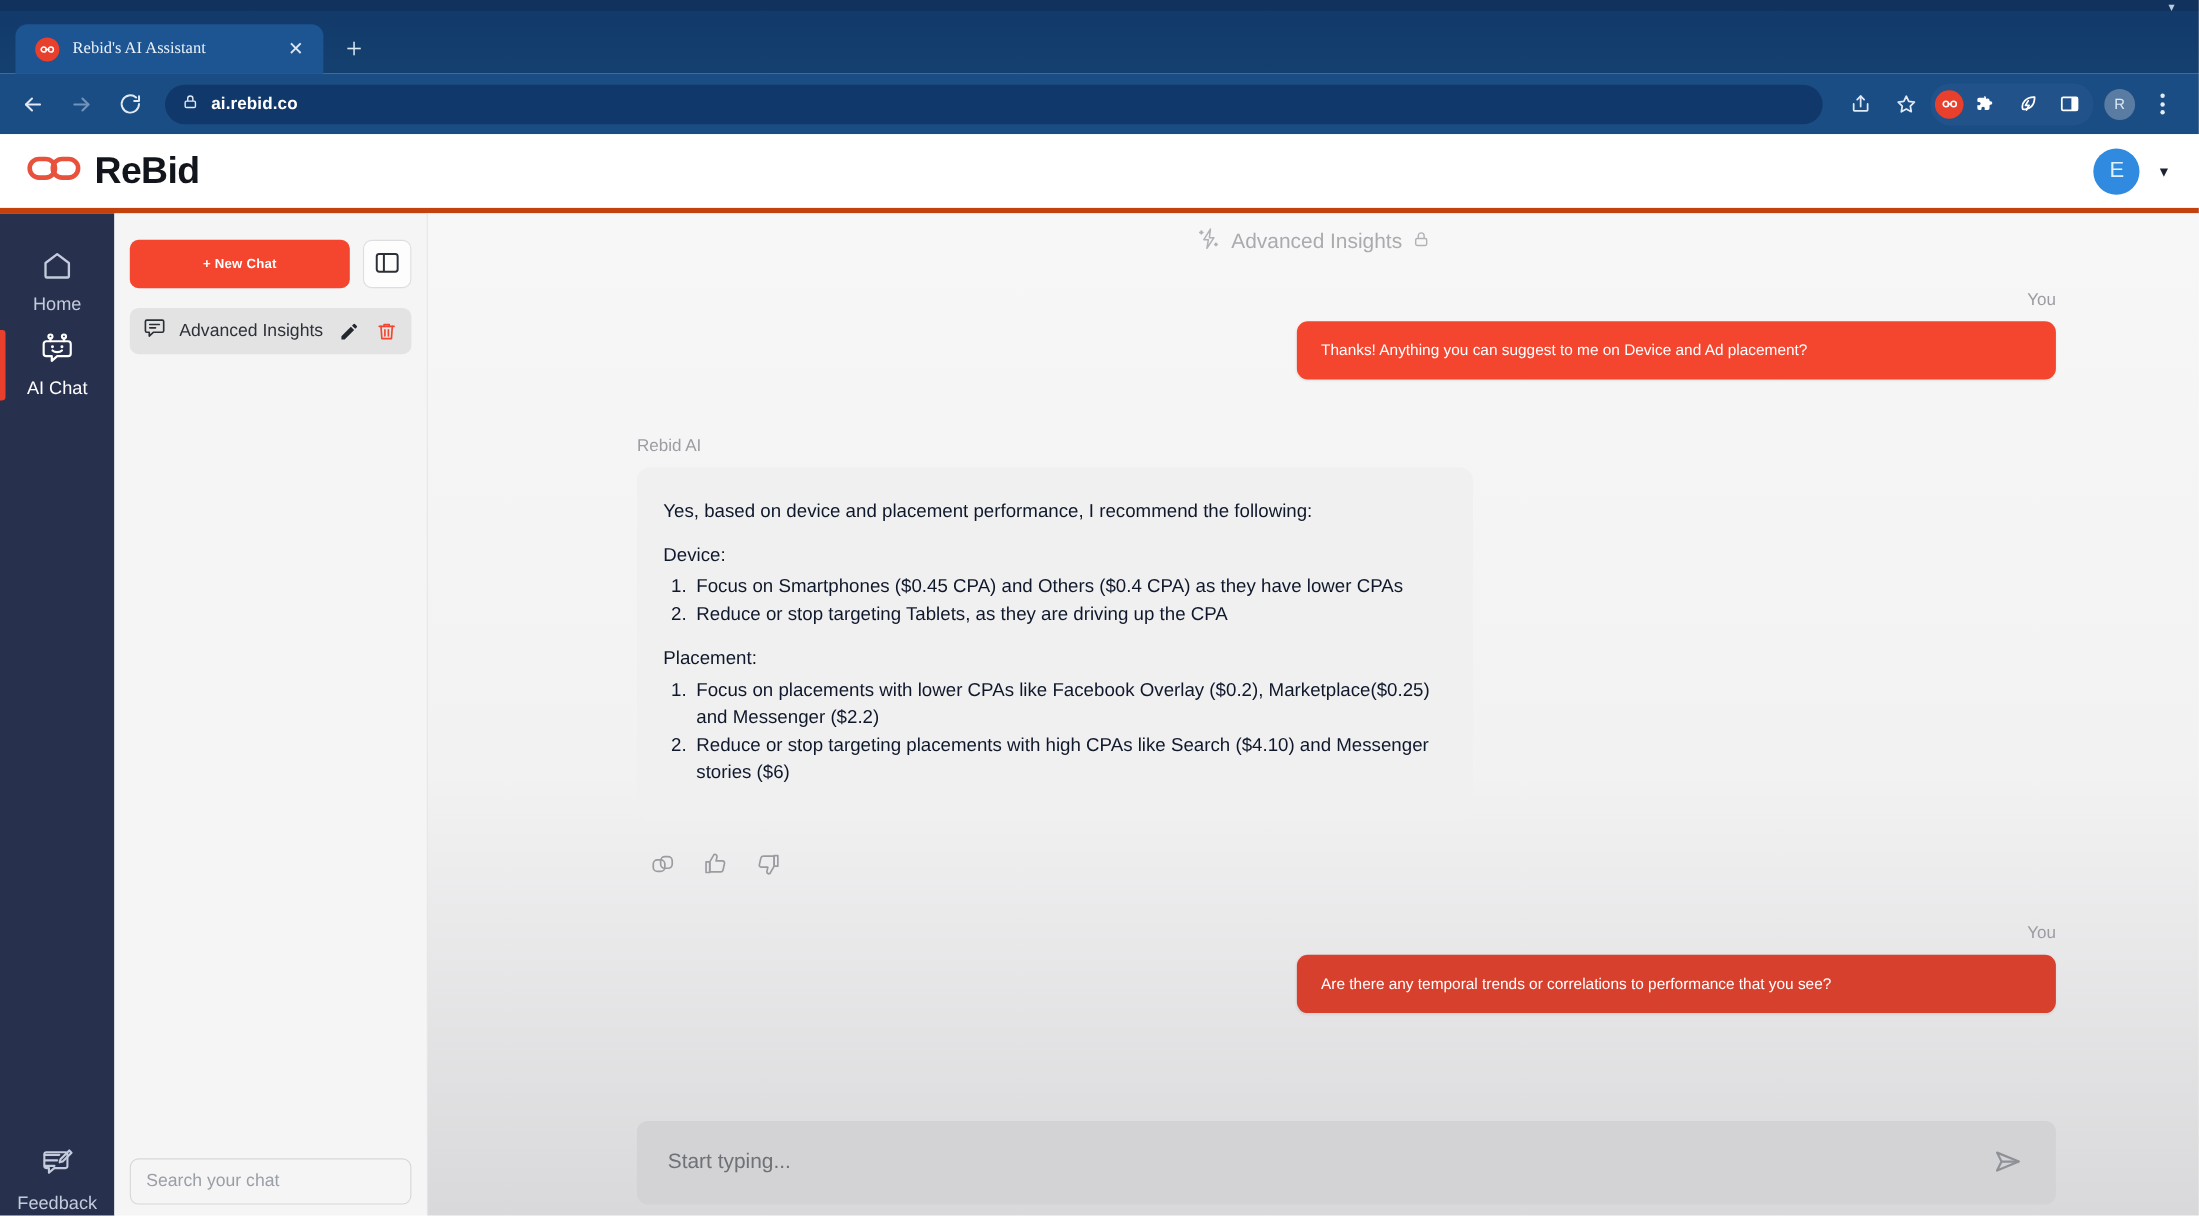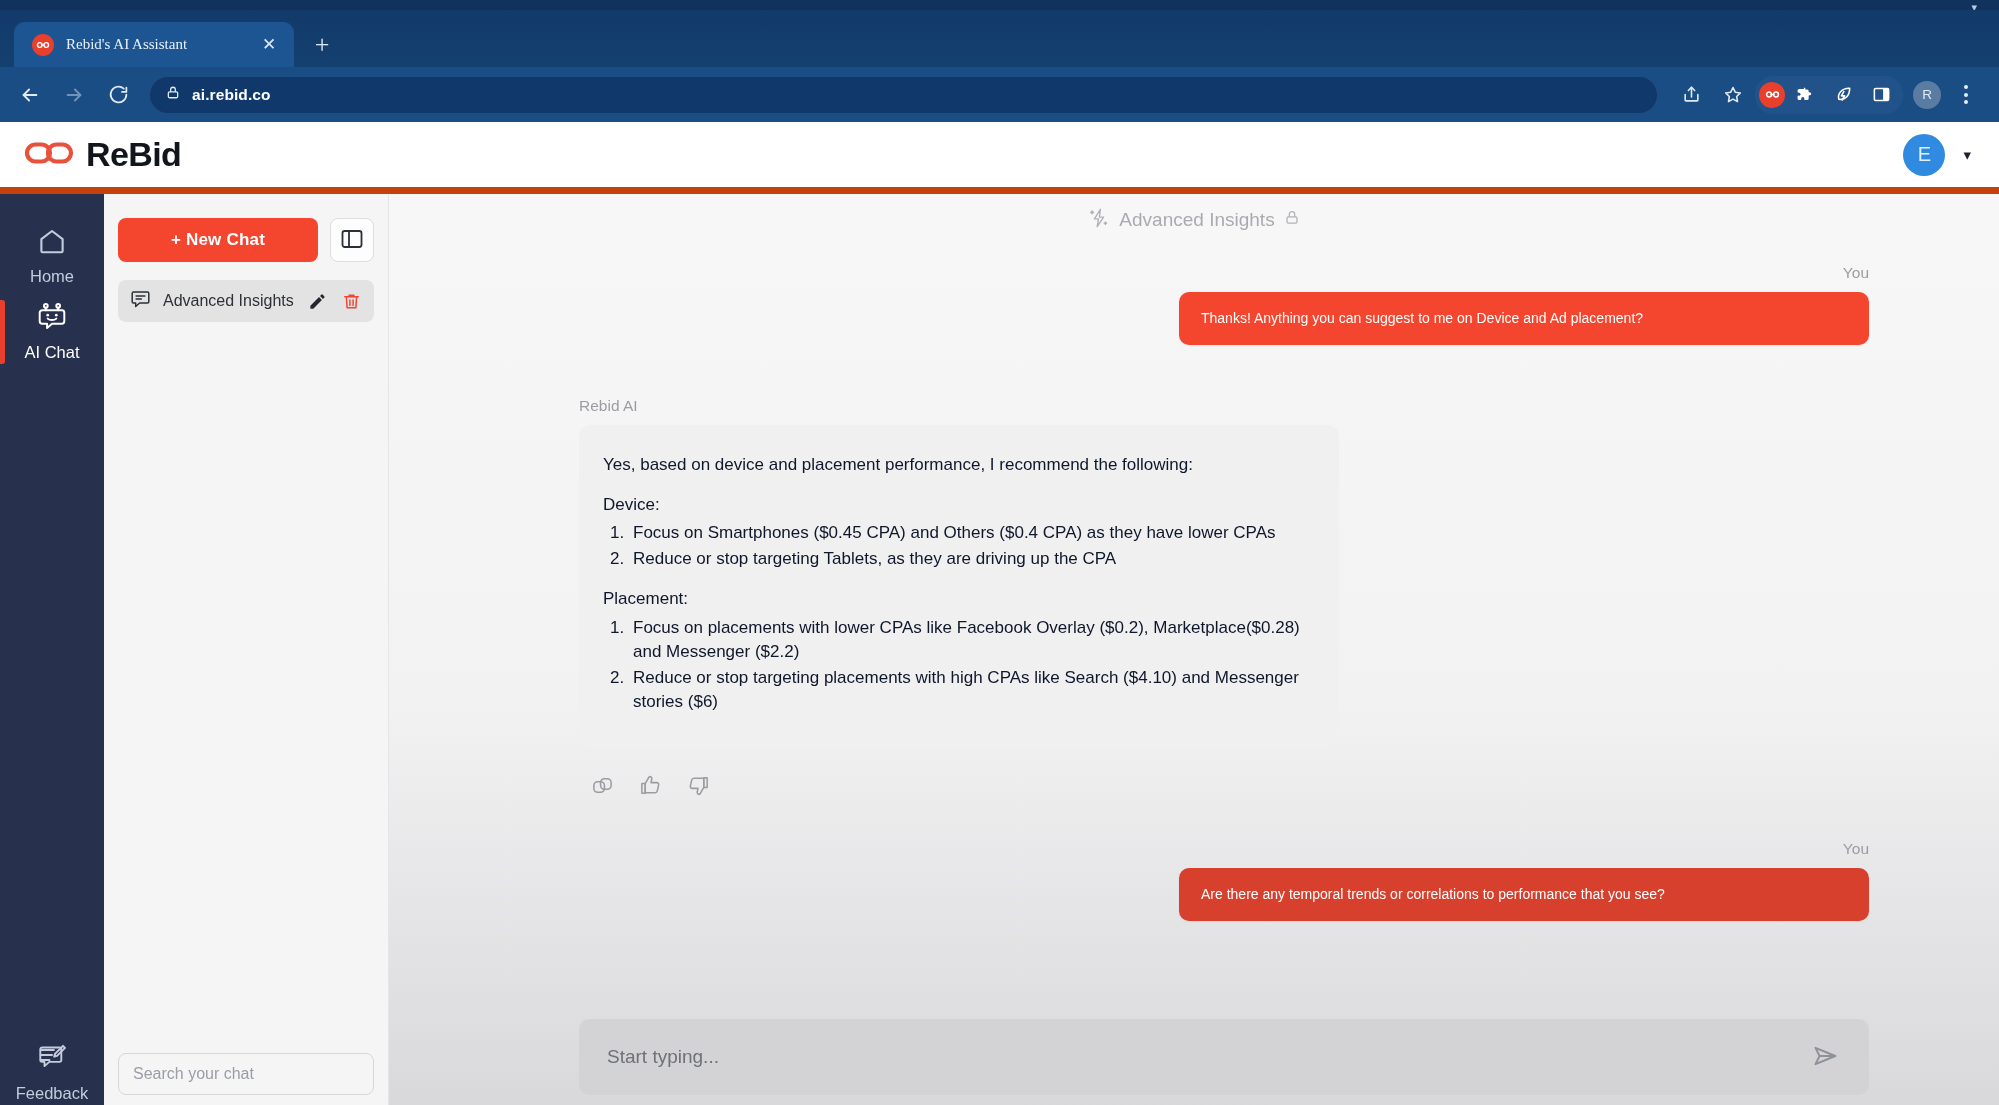--- a/index.html
+++ b/index.html
@@ -118,21 +118,21 @@
   .kebab {
     width: 30px; display: flex; flex-direction: column;
     align-items: center; gap: 3.5px;
   }
   .kebab i { width: 4px; height: 4px; background: #e2edf8; border-radius: 50%; display:block; }
 
   
   .app-header {
     height: 72px;
     background: #fff;
-    border-bottom: 7px solid #c2410c;
+    border-bottom: 5px solid #c2410c;
     display: flex; align-items: center;
     padding: 0 28px 0 24px;
   }
   .brand { display: flex; align-items: center; gap: 10px; }
   .brand-name {
     font-size: 34px; font-weight: bold; color: #12161c; letter-spacing: -.6px;
   }
   .app-header-right { margin-left: auto; display: flex; align-items: center; gap: 18px; }
   .user-avatar {
     width: 42px; height: 42px; border-radius: 50%;
@@ -176,21 +176,21 @@
     border-right: 1px solid #e4e5e8;
     display: flex; flex-direction: column;
     padding: 24px 14px 0 14px;
     position: relative;
   }
   .panel-top { display: flex; gap: 12px; align-items: center; }
   .new-chat-btn {
     flex: 1; height: 44px;
     background: #f4452f; color: #fff;
     border: none; border-radius: 8px;
-    font-size: 17px; font-weight: bold;
+    font-size: 12px; font-weight: bold;
     display: flex; align-items: center; justify-content: center;
     letter-spacing: .2px;
   }
   .panel-toggle-btn {
     width: 44px; height: 44px; flex: none;
     background: #fdfdfd; border: 1px solid #dededf; border-radius: 8px;
     display: flex; align-items: center; justify-content: center;
   }
   .chat-item {
     margin-top: 18px;
@@ -535,21 +535,21 @@
           <p>Yes, based on device and placement performance, I recommend the following:</p>
 
           <p class="tight">Device:</p>
           <ol>
             <li>Focus on Smartphones ($0.45 CPA) and Others ($0.4 CPA) as they have lower CPAs</li>
             <li>Reduce or stop targeting Tablets, as they are driving up the CPA</li>
           </ol>
 
           <p class="tight">Placement:</p>
           <ol>
-            <li>Focus on placements with lower CPAs like Facebook Overlay ($0.2), Marketplace($0.28) and Messenger ($2.2)</li>
+            <li>Focus on placements with lower CPAs like Facebook Overlay ($0.2), Marketplace($0.25) and Messenger ($2.2)</li>
             <li>Reduce or stop targeting placements with high CPAs like Search ($4.10) and Messenger stories ($6)</li>
           </ol>
         </div>
 
         <div class="ai-actions">
           <span class="ai-action">
             <svg width="23" height="23" viewBox="0 0 24 24" fill="none" stroke="#9a9ca1" stroke-width="1.6">
                 <rect x="3" y="8" width="11" height="11" rx="4"></rect>
                 <rect x="10" y="5" width="11" height="11" rx="4"></rect>
               </svg>

